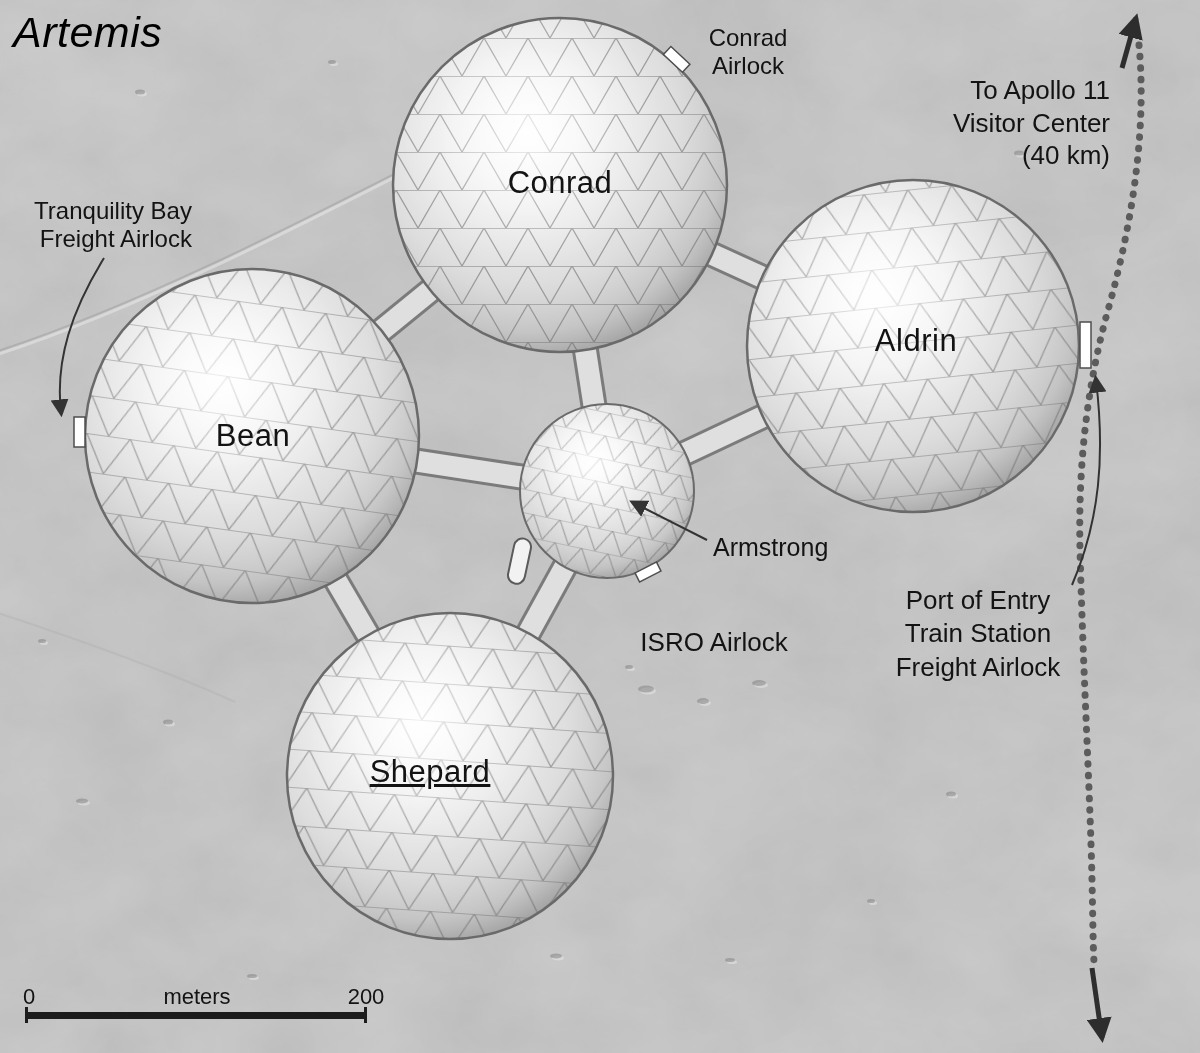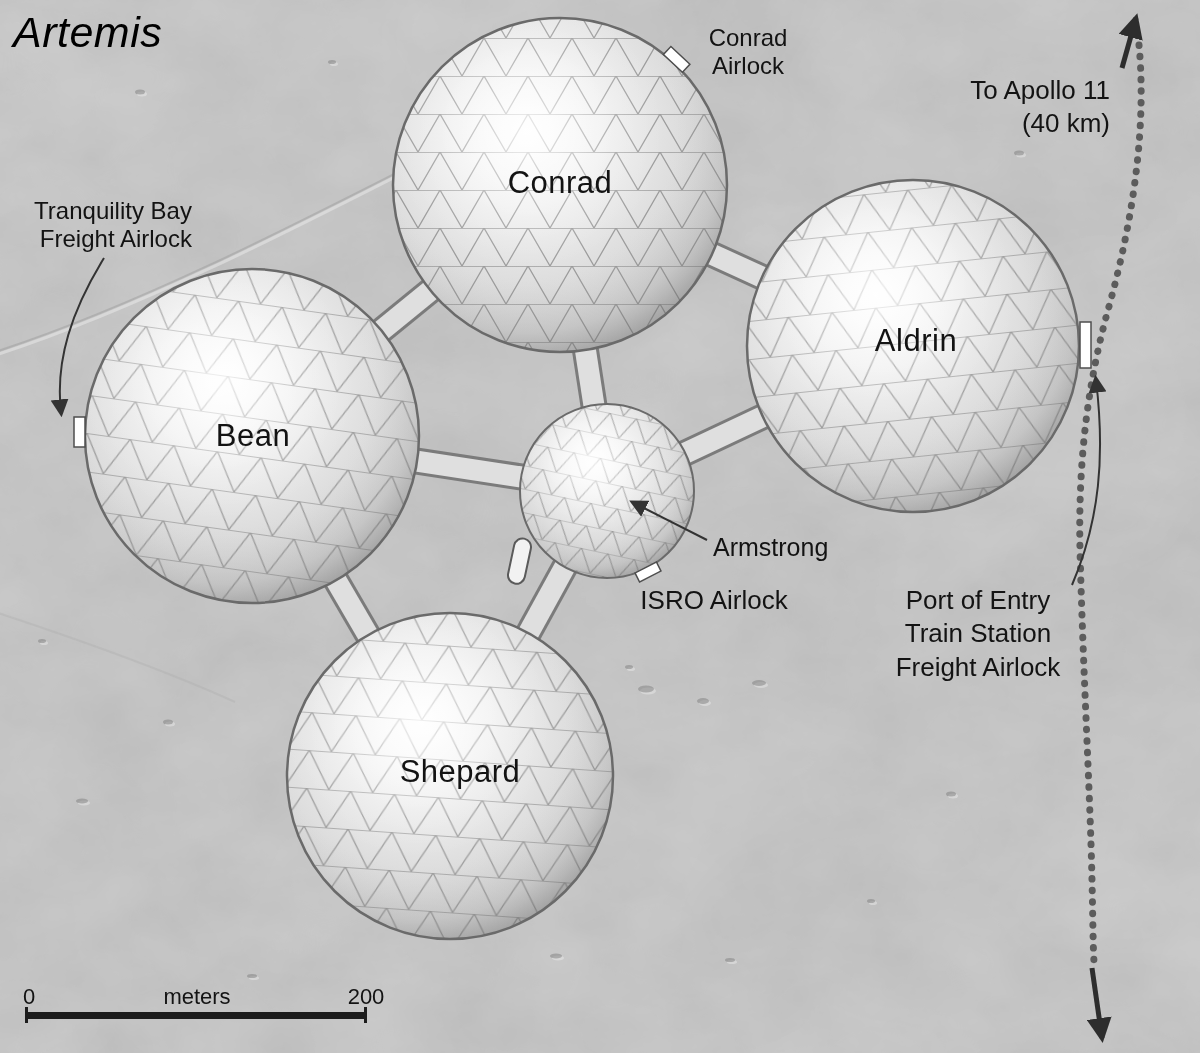--- a/index.html
+++ b/index.html
@@ -9,21 +9,21 @@
     position:relative; width:1200px; height:1053px;
     background:#c8c8c8; overflow:hidden;
   }
   #stage svg.map { position:absolute; left:0; top:0; }
   .label { position:absolute; color:#131313; white-space:nowrap; }
   .dome-label { font-size:31px; transform:translate(-50%,-50%); letter-spacing:.5px; }
   .small-dome-label { font-size:25px; transform:translate(0,-50%); }
   .ann { font-size:24px; text-align:center; transform:translate(-50%,0); line-height:1.18; }
   .ann26 { font-size:26px; text-align:center; transform:translate(-50%,0); line-height:1.28; }
   .right-block { font-size:26px; text-align:right; line-height:1.25; }
-  .single { transform:translate(-50%,0); font-size:26px; }
+  .single { transform:translate(-50%,0); font-size:26px;margin-top:42px; }
   .scale-txt { font-size:22px; transform:translate(-50%,0); }
   .title { font-size:43px; font-weight:normal; font-style:italic; color:#000000; letter-spacing:.5px; }
   .it { }
 </style>
 </head>
 <body>
 
 <div id="stage">
 
   <svg class="map" width="1200" height="1053" viewBox="0 0 1200 1053">
@@ -205,30 +205,31 @@
       <rect x="25" y="1007" width="3" height="16" fill="#1c1c1c"></rect>
       <rect x="364" y="1007" width="3" height="16" fill="#1c1c1c"></rect>
     </g>
   </svg>
 
   <div class="label title" style="left:13px; top:8px;">Artemis</div>
 
   <div class="label dome-label" style="left:560px; top:183px;">Conrad</div>
   <div class="label dome-label" style="left:253px; top:436px;">Bean</div>
   <div class="label dome-label" style="left:916px; top:341px;">Aldrin</div>
-  <div class="label dome-label" style="left:460px; top:772px;">Shepard</div>
+  <div class="label dome-label" style="left:430px; top:772px;text-decoration:underline;">Shepard</div>
   <div class="label small-dome-label" style="left:713px; top:547px;">Armstrong</div>
 
   <div class="label ann" style="left:748px; top:24px;">
     <div>Conrad</div>
     <div>Airlock</div>
   </div>
 
   <div class="label right-block" style="right:90px; top:74px;">
     <div><span>To </span><span class="it">Apollo 11</span></div>
+    <div>Visitor Center</div>
     <div>(40 km)</div>
   </div>
 
   <div class="label ann" style="left:113px; top:197px;text-align:right;">
     <div>Tranquility Bay</div>
     <div>Freight Airlock</div>
   </div>
 
   <div class="label single" style="left:714px; top:585px;">ISRO Airlock</div>
 

